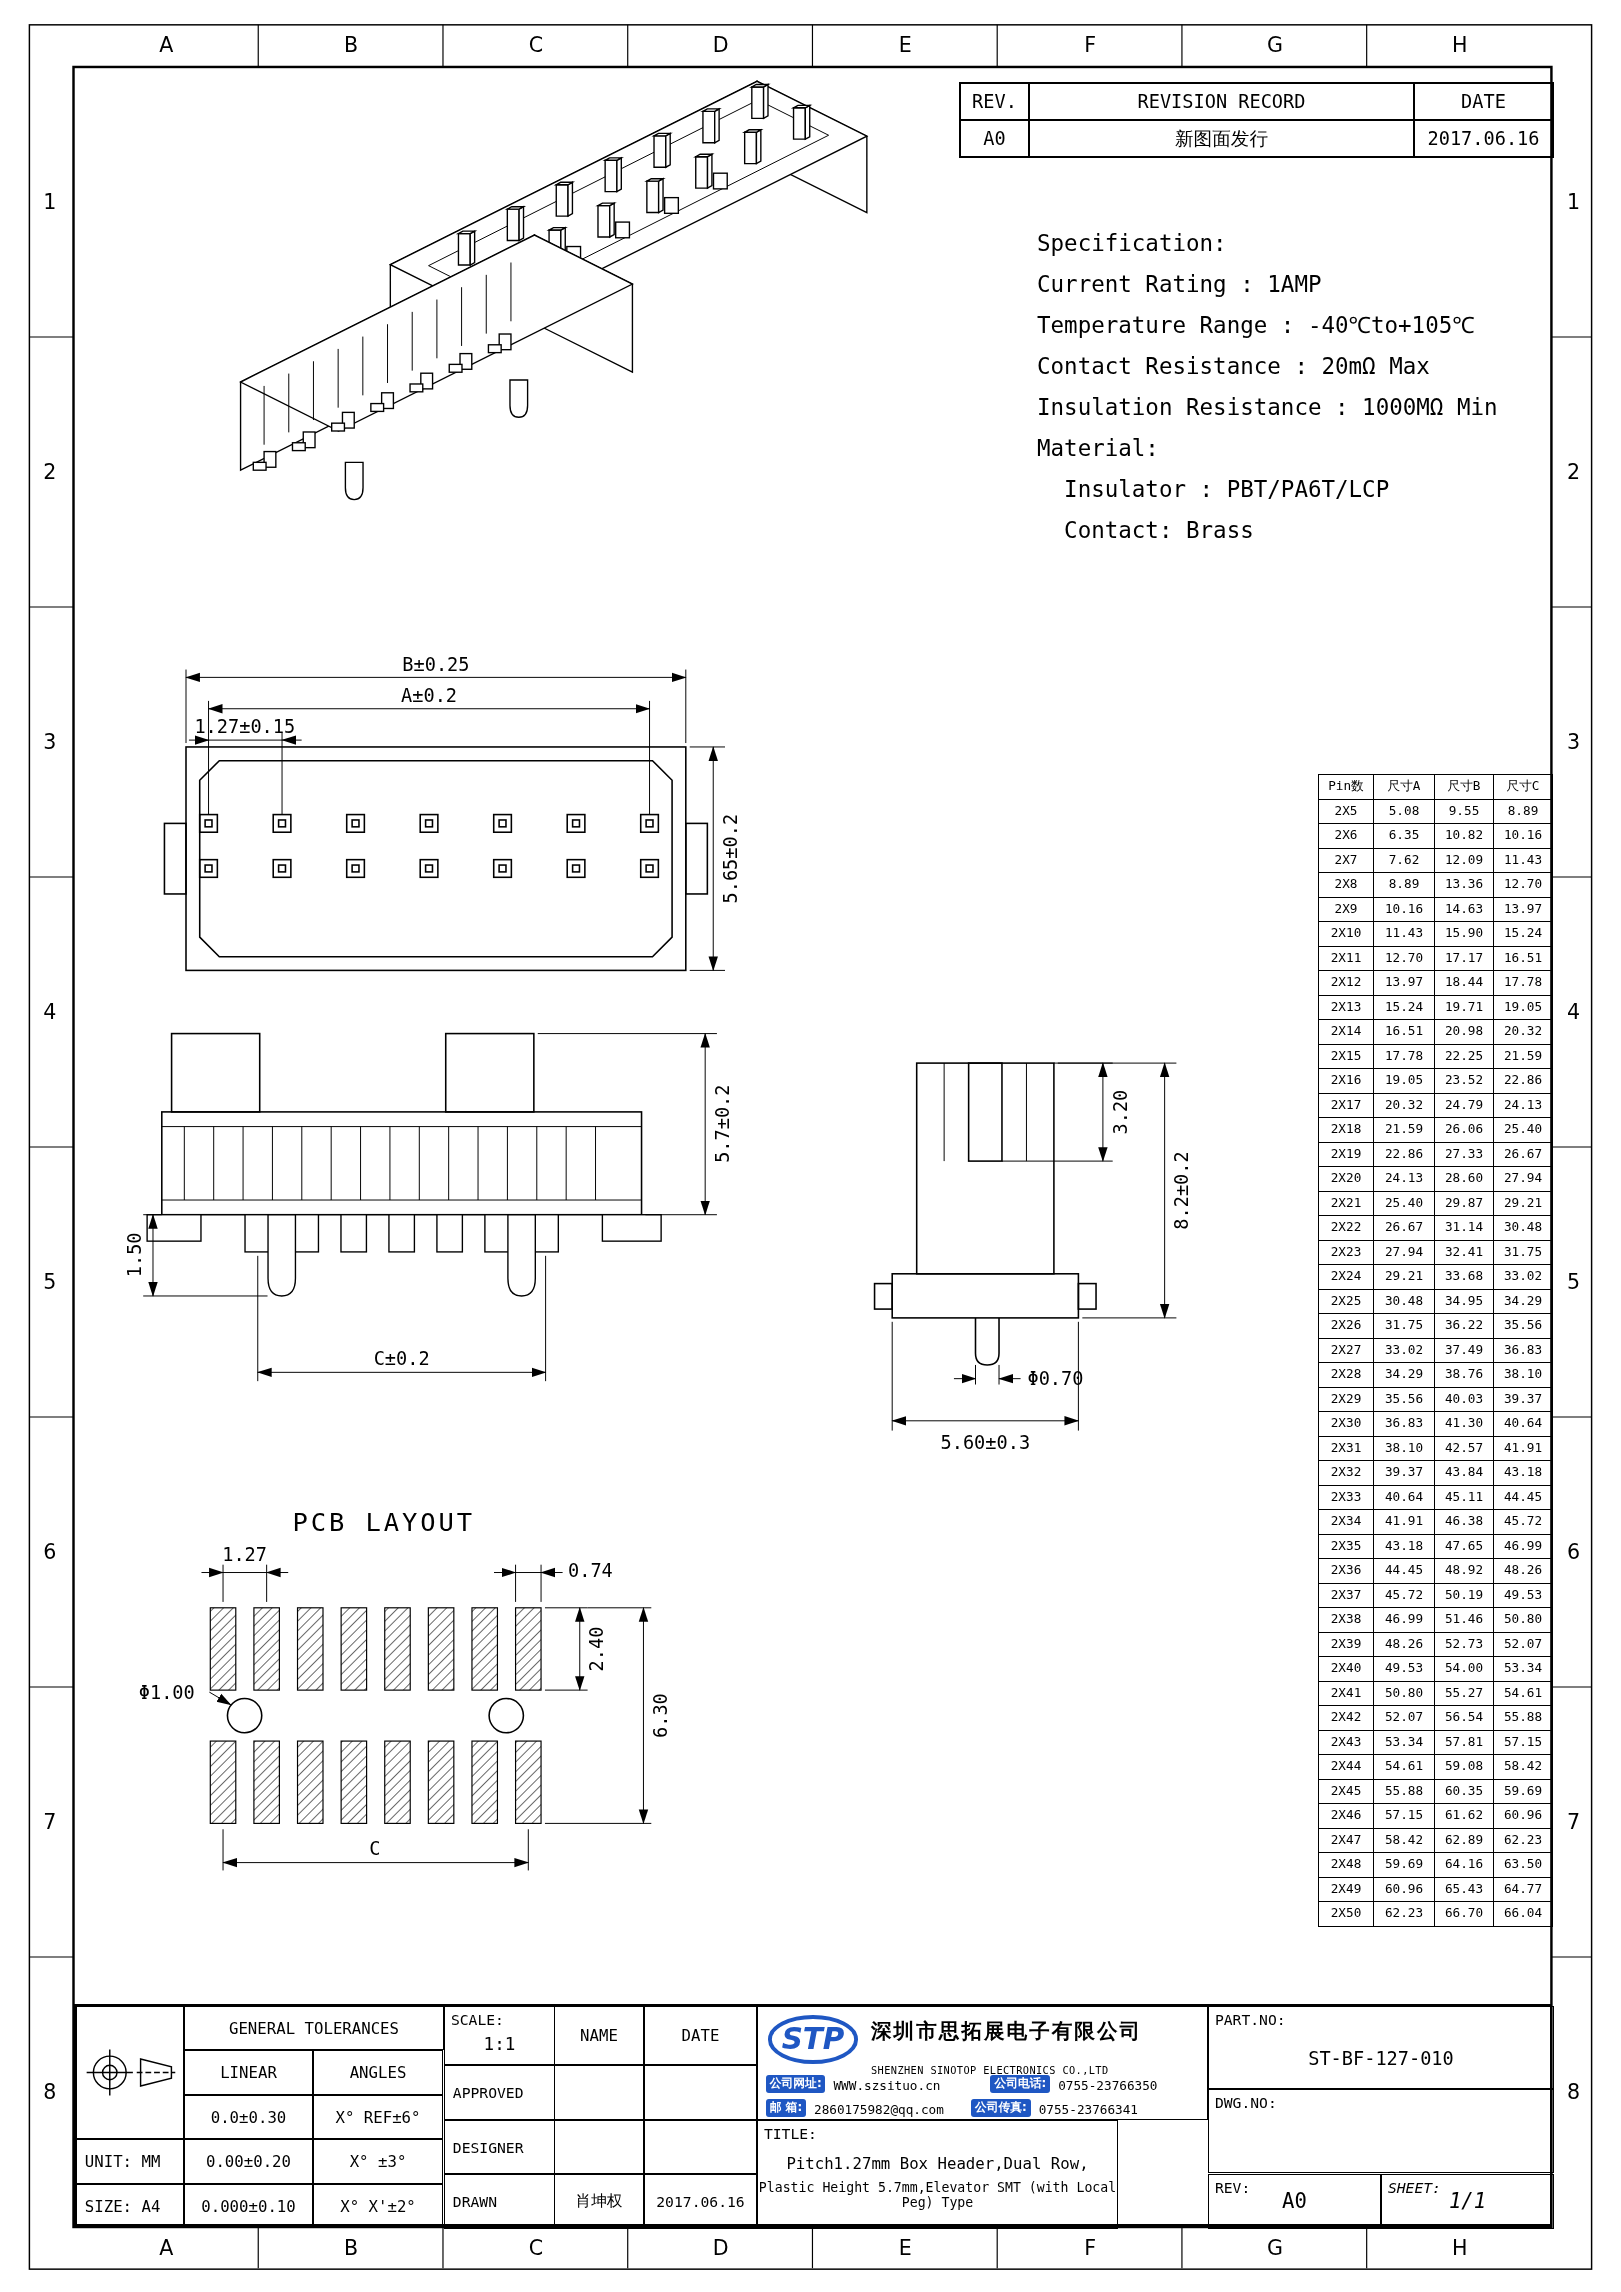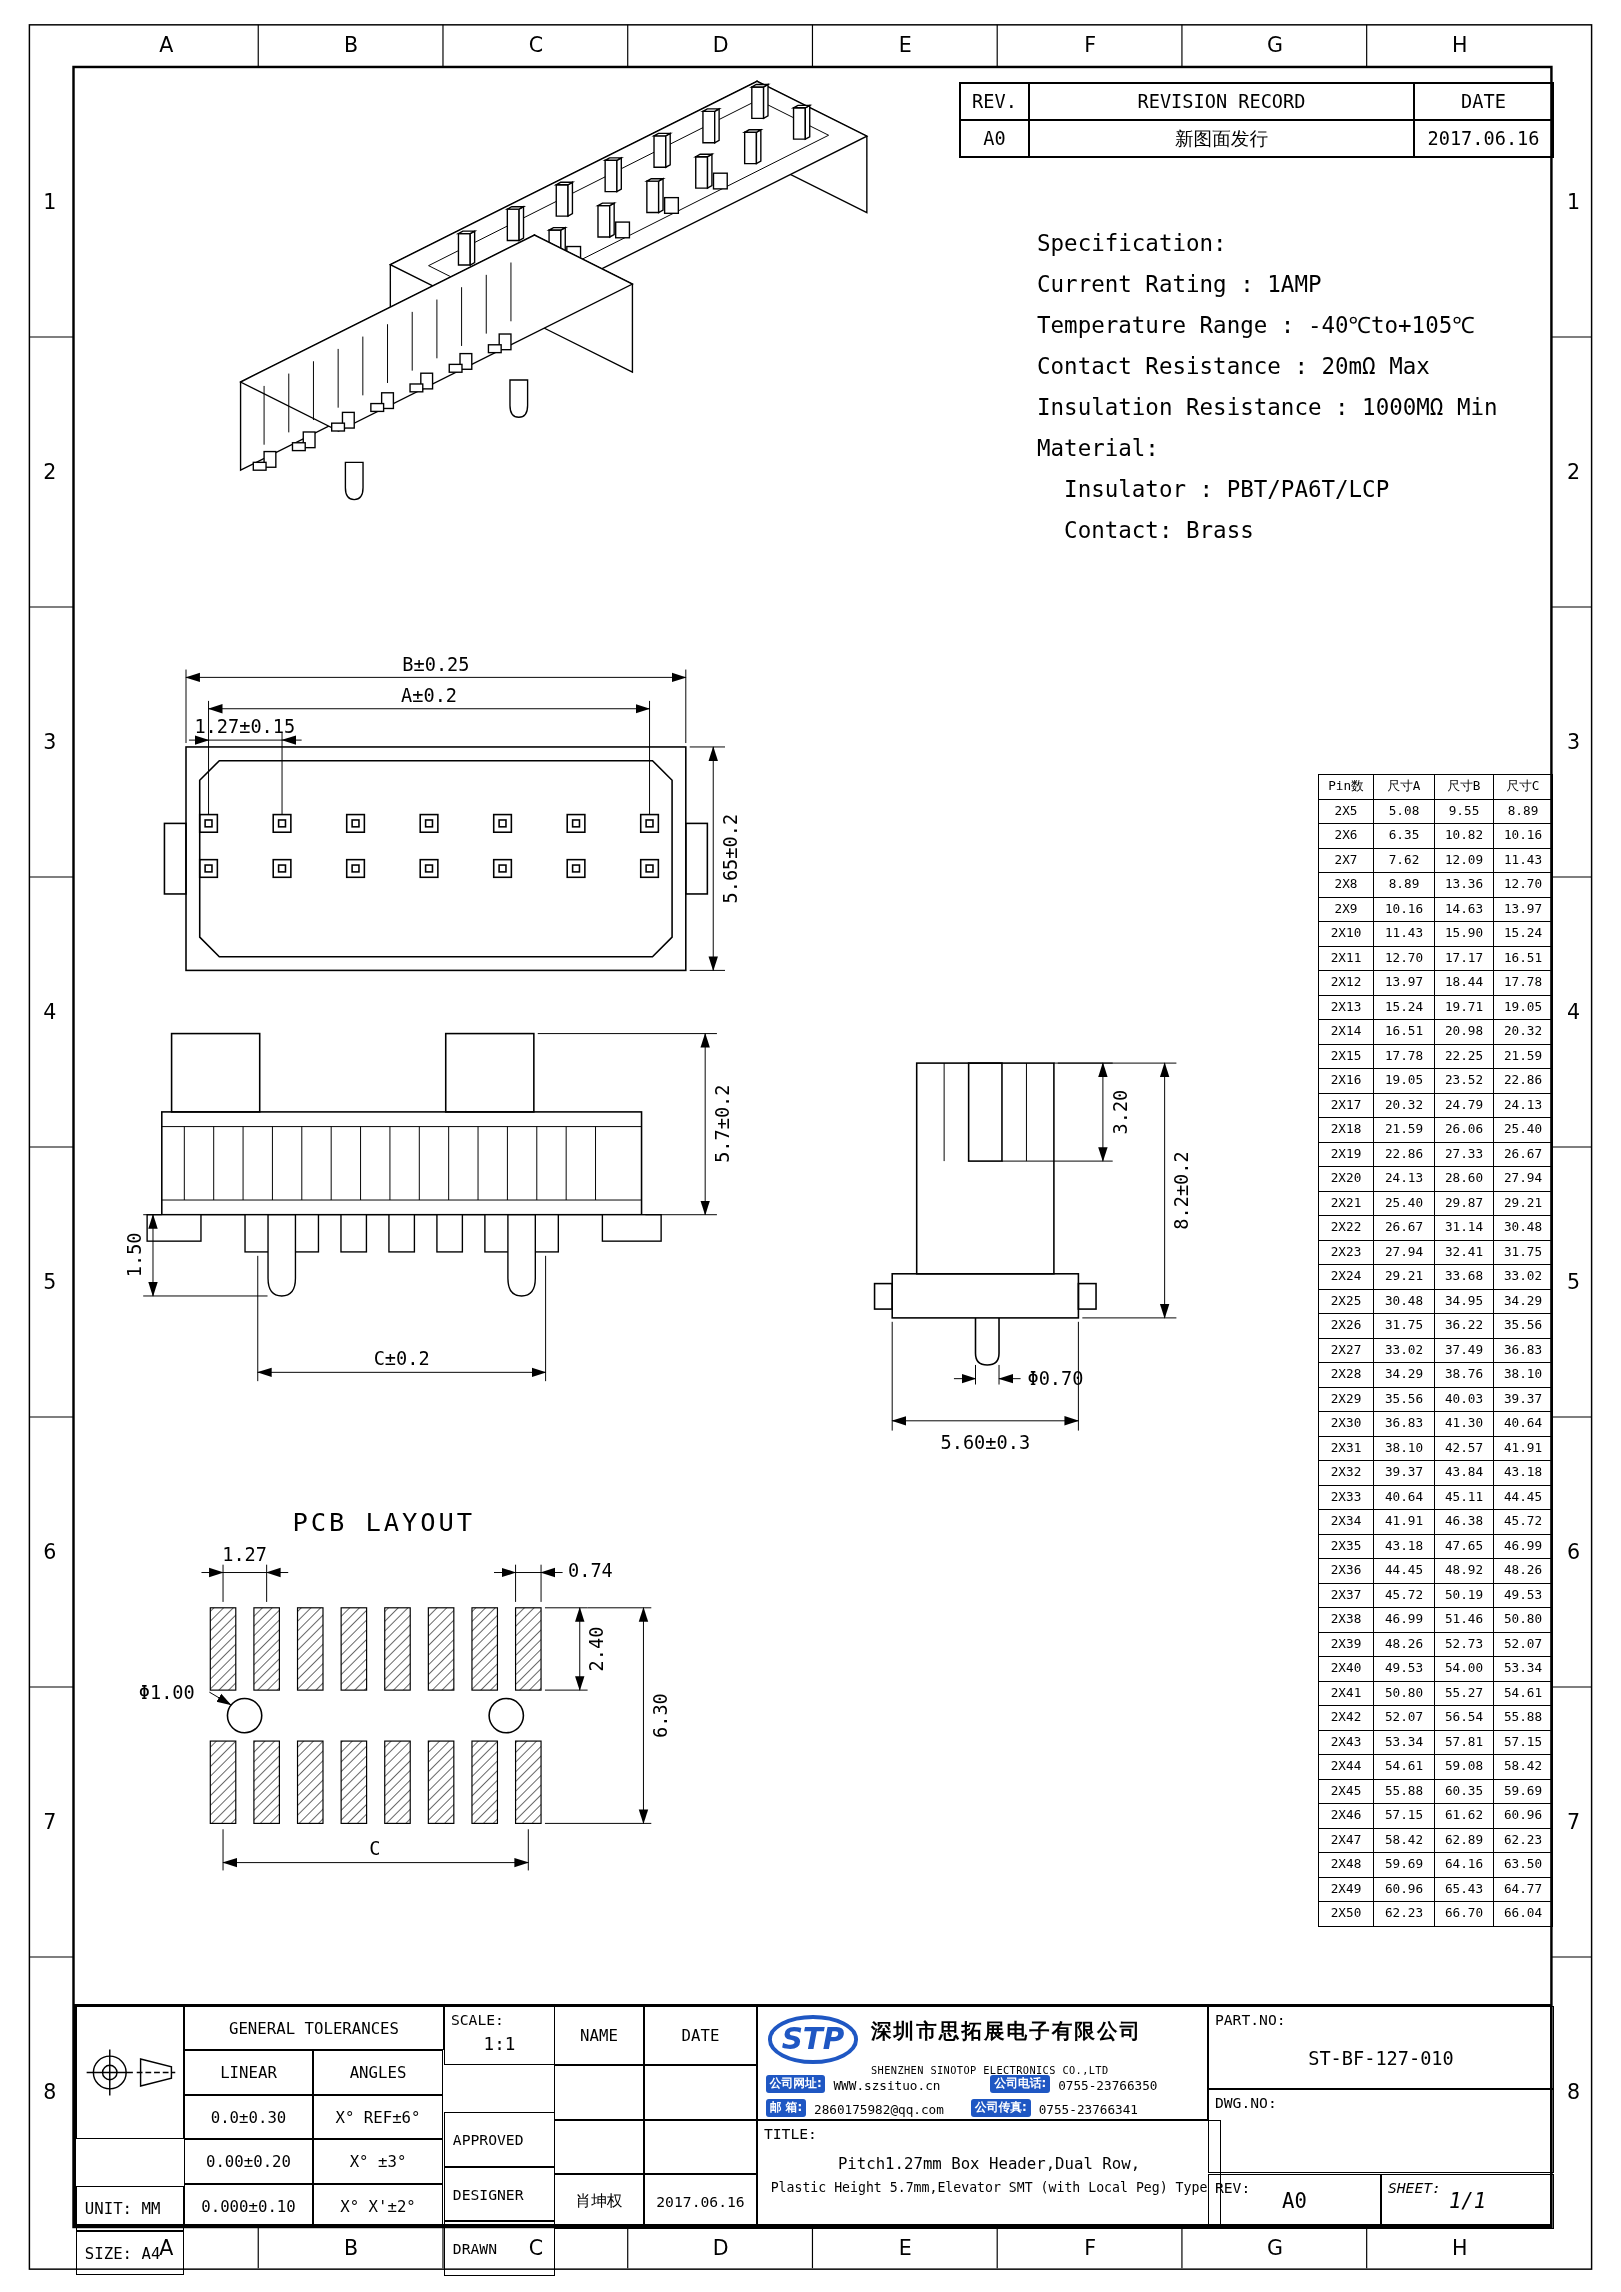--- a/index.html
+++ b/index.html
@@ -39,21 +39,21 @@
   
   .pin-table { border-collapse:collapse; table-layout:fixed; border:1.5px solid #000; }
   .pin-table th, .pin-table td { border:1px solid #000; height:24.5px; line-height:1;
         text-align:center; font-weight:normal; font-size:12.7px; padding:0;
         font-family:"DejaVu Sans Mono", monospace; }
 
   
   .title-block { border:2.5px solid #000; background:#fff; }
   .tb-cell { position:absolute; border:1.5px solid #000; font-size:15.7px; }
   .tb-center { display:flex; align-items:center; justify-content:center; text-align:center; }
-  .tb-left   { display:flex; align-items:center; padding-left:7.8px;margin-top:47px; }
+  .tb-left   { display:flex; align-items:center; padding-left:7.8px; }
   .cell-label { position:absolute; left:5.9px; top:3.9px; font-size:14.7px; }
   .scale-val { position:absolute; left:0; right:0; top:27.4px; text-align:center; font-size:17.6px; }
   .part-no { position:absolute; left:0; right:0; top:41px; text-align:center; font-size:18.6px; }
   .big-val { position:absolute; left:0; right:0; top:13.7px; text-align:center; font-size:20.6px; }
   .title-lines { position:absolute; left:0; right:0; top:33px; text-align:center; }
   .title-lines .t1 { font-size:15.7px; }
   .title-lines .t2 { font-size:13.2px; margin-top:6.9px; }
   .logo { position:absolute; left:7.8px; top:5.9px; width:94px; height:53px; }
   .logo-t { font-family:"DejaVu Sans", sans-serif; font-style:italic; font-weight:bold;
             font-size:30px; fill:#1f57c3; text-anchor:middle; }
@@ -877,21 +877,21 @@
         </div>
         <div class="co-row">
           <span class="chip">邮  箱:</span>
           <span class="co-val w1">2860175982@qq.com</span>
           <span class="chip">公司传真:</span>
           <span class="co-val">0755-23766341</span>
         </div>
       </div>
     </div>
 
-    <div class="tb-cell" style="left:681px;top:114px;width:464px;height:109px;padding-left:40px;">
+    <div class="tb-cell" style="left:681px;top:114px;width:361px;height:109px;padding-left:40px;">
       <div class="cell-label">TITLE:</div>
       <div class="title-lines">
         <div class="t1">Pitch1.27mm Box Header,Dual Row,</div>
         <div class="t2">Plastic Height 5.7mm,Elevator SMT (with Local Peg) Type</div>
       </div>
     </div>
 
     <div class="tb-cell" style="left:1132px;top:0;width:346px;height:83px;">
       <div class="cell-label">PART.NO:</div>
       <div class="part-no">ST-BF-127-010</div>

